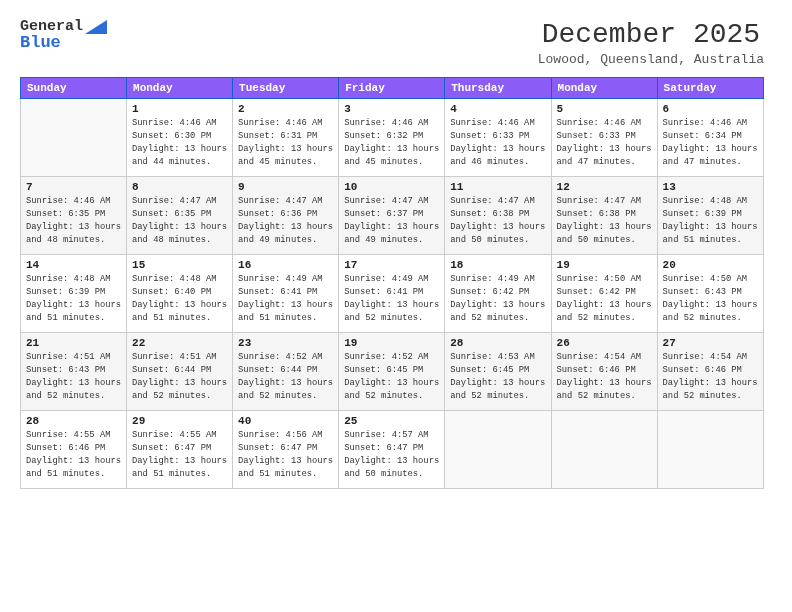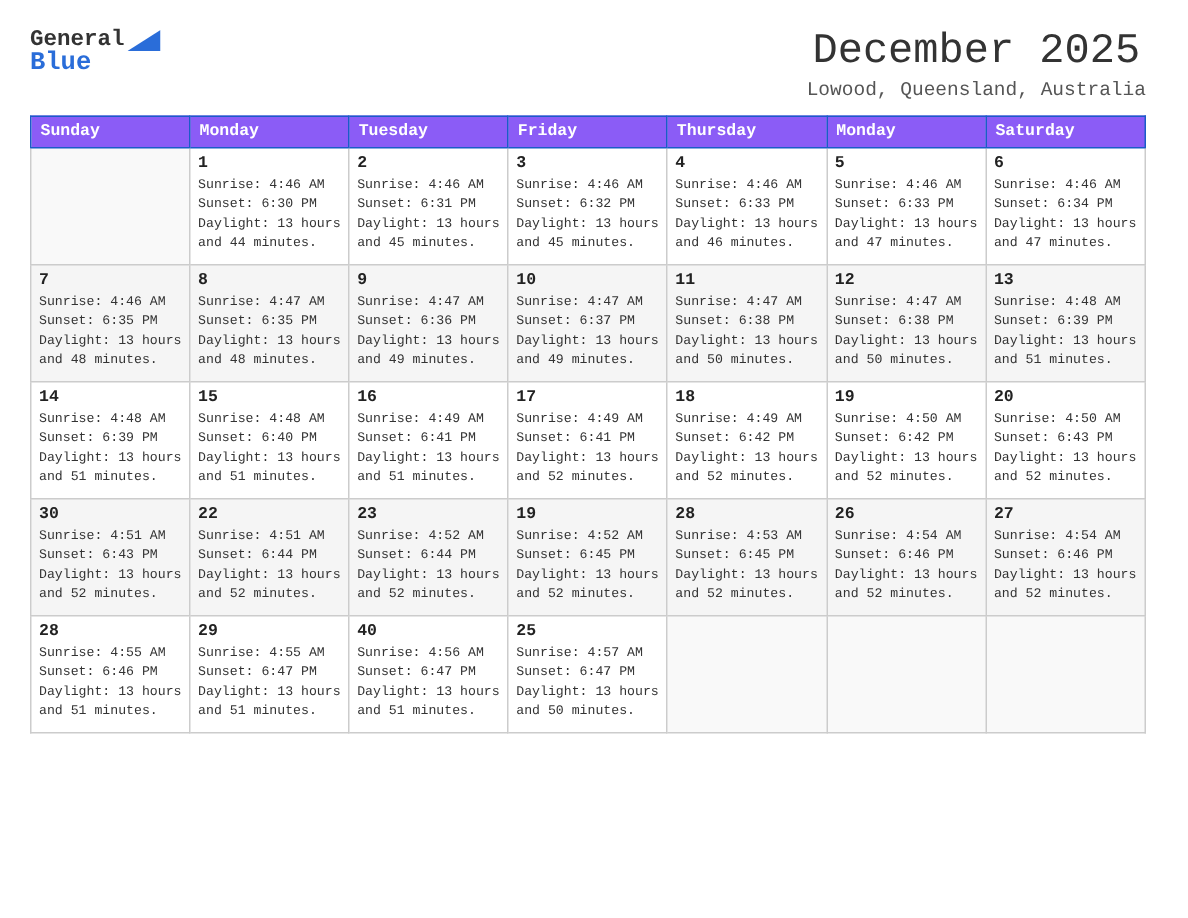--- a/index.html
+++ b/index.html
@@ -205,21 +205,21 @@
             <span class="day-num">19</span>
             <div class="day-info">Sunrise: 4:50 AM<br>Sunset: 6:42 PM<br>Daylight: 13 hours and 52 minutes.</div>
           </td>
           <td>
             <span class="day-num">20</span>
             <div class="day-info">Sunrise: 4:50 AM<br>Sunset: 6:43 PM<br>Daylight: 13 hours and 52 minutes.</div>
           </td>
         </tr>
         <tr>
           <td>
-            <span class="day-num">30</span>
+            <span class="day-num">21</span>
             <div class="day-info">Sunrise: 4:51 AM<br>Sunset: 6:43 PM<br>Daylight: 13 hours and 52 minutes.</div>
           </td>
           <td>
             <span class="day-num">22</span>
             <div class="day-info">Sunrise: 4:51 AM<br>Sunset: 6:44 PM<br>Daylight: 13 hours and 52 minutes.</div>
           </td>
           <td>
             <span class="day-num">23</span>
             <div class="day-info">Sunrise: 4:52 AM<br>Sunset: 6:44 PM<br>Daylight: 13 hours and 52 minutes.</div>
           </td>

